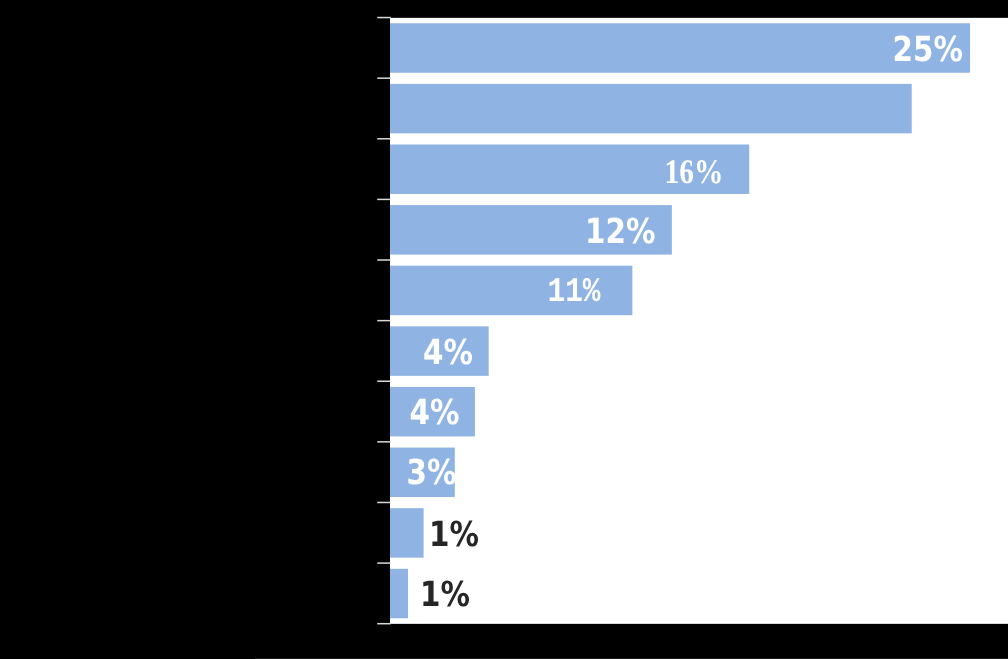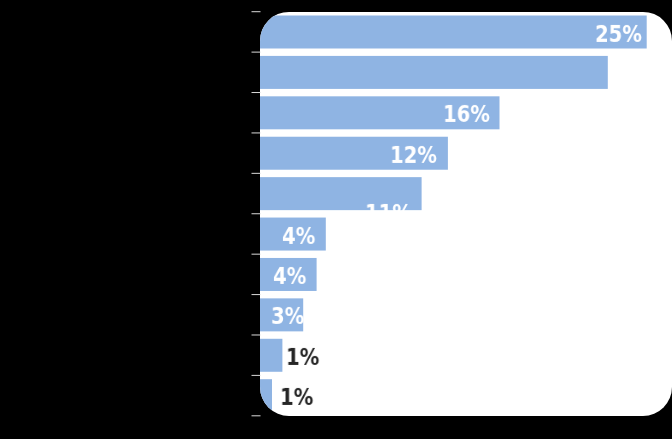--- a/index.html
+++ b/index.html
@@ -2,21 +2,21 @@
 <html><head>
 <meta charset="utf-8">
 <title>Horizontal bar chart</title>
 <style>
   html,body{margin:0;padding:0;background:#000000;}
   body{width:672px;height:439px;overflow:hidden;
        font-family:"DejaVu Sans",sans-serif;
        -webkit-font-smoothing:antialiased;}
   #page{position:relative;width:672px;height:439px;background:#000000;overflow:hidden;}
   #plot{position:absolute;left:260px;top:11px;width:412px;height:404.1px;
-        background:#ffffff;overflow:hidden;transform:translateY(0.9px);border-radius:29px;}
+        background:#ffffff;overflow:hidden;transform:translateY(0.9px);}
   .bar{position:absolute;background:#8fb4e3;}
   .lbl{position:absolute;white-space:nowrap;}
   .lbl > span{display:block;font-weight:bold;font-size:23px;
               transform:scaleX(0.853);transform-origin:left center;
               will-change:transform;}
   .lbl.inside > span{color:#ffffff;}
   .lbl.outside > span{color:#262626;}
   .tick{position:absolute;background:#d9d9d9;}
 </style>
 </head>
@@ -24,29 +24,29 @@
 
 <div id="page">
 
   <div id="plot">
     <div class="bar" style="left: -2px; top: 3px; width: 388px; height: 33px; transform: translate(0.7px, 0.6px); background-color: rgb(143, 180, 227);"></div>
     <div class="lbl inside" style="left: 334.6px; top: 5.5px; height: 33px; line-height: 33px;">
         <span style="color: rgb(255, 255, 255);">25%</span>
       </div>
     <div class="bar" style="left: -2px; top: 44px; width: 349px; height: 33px; transform: translate(0.8px, 0.0099999px); background-color: rgb(143, 180, 227);"></div>
     <div class="bar" style="left: -2px; top: 84px; width: 241px; height: 33px; transform: translate(0.5px, 0.42px); background-color: rgb(143, 180, 227);"></div>
-    <div class="lbl inside" style="left: 182.8px; top: 86.32px; height: 33px; line-height: 33px;">
+    <div class="lbl inside" style="left: 182.8px; top: 86.32px; height: 33px; line-height: 33px; font-family: Liberation Serif, serif;">
         <span style="color: rgb(255, 255, 255);">16%</span>
       </div>
     <div class="bar" style="left: -2px; top: 124px; width: 189px; height: 33px; transform: translate(0.9px, 0.83px); background-color: rgb(143, 180, 227);"></div>
     <div class="lbl inside" style="left: 129.6px; top: 126.73px; height: 33px; line-height: 33px; text-align: center;">
         <span style="color: rgb(255, 255, 255);">12%</span>
       </div>
     <div class="bar" style="left: -2px; top: 165px; width: 163px; height: 33px; transform: translate(0.6px, 0.24px); background-color: rgb(143, 180, 227);"></div>
-    <div class="lbl inside" style="left: 104.7px; top: 185px; height: 33px; line-height: 33px;">
+    <div class="lbl inside" style="left: 104.7px; top: 167px; height: 33px; line-height: 33px; font-family: Liberation Mono, monospace;">
         <span style="color: rgb(255, 255, 255);">11%</span>
       </div>
     <div class="bar" style="left: -2px; top: 205px; width: 67px; height: 33px; transform: translate(0.8px, 0.65px); background-color: rgb(143, 180, 227);"></div>
     <div class="lbl inside" style="left: 21.7px; top: 207.55px; height: 33px; line-height: 33px;">
         <span style="color: rgb(255, 255, 255);">4%</span>
       </div>
     <div class="bar" style="left: -2px; top: 246px; width: 58px; height: 33px; transform: translate(0.6px, 0.0599999px); background-color: rgb(143, 180, 227);"></div>
     <div class="lbl inside" style="left: 12.9px; top: 247.96px; height: 33px; line-height: 33px;">
         <span style="color: rgb(255, 255, 255);">4%</span>
       </div>

